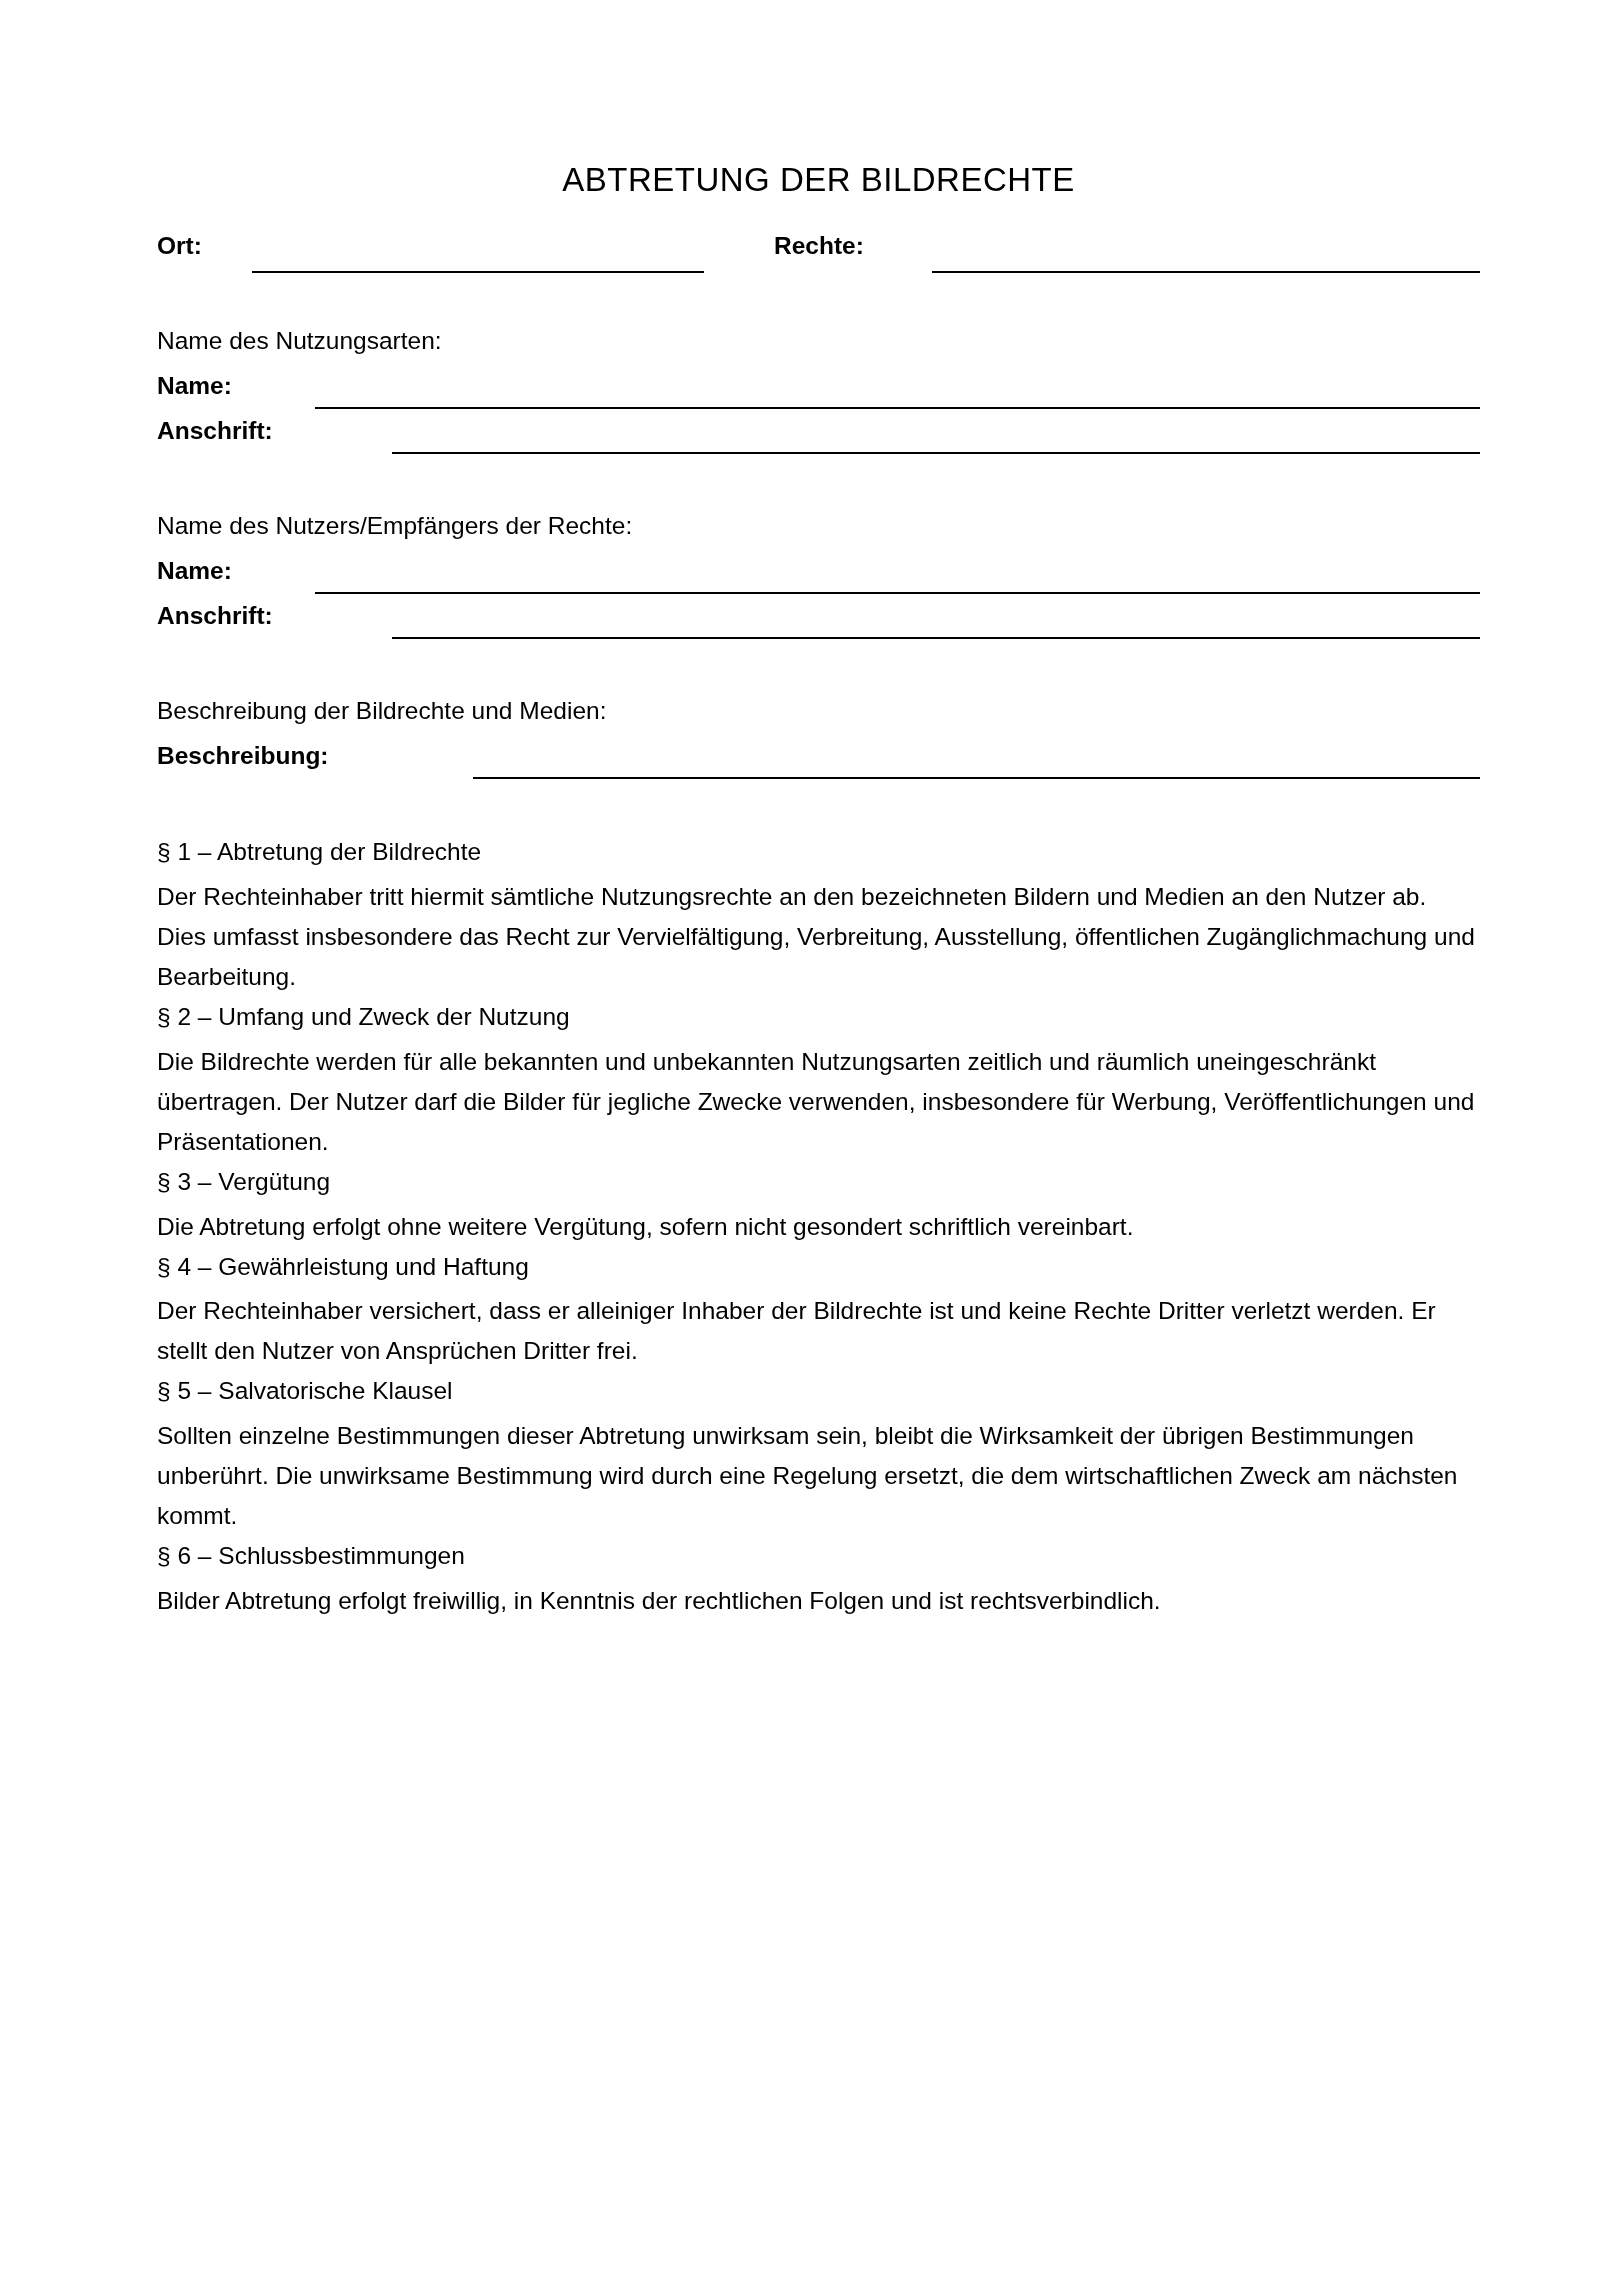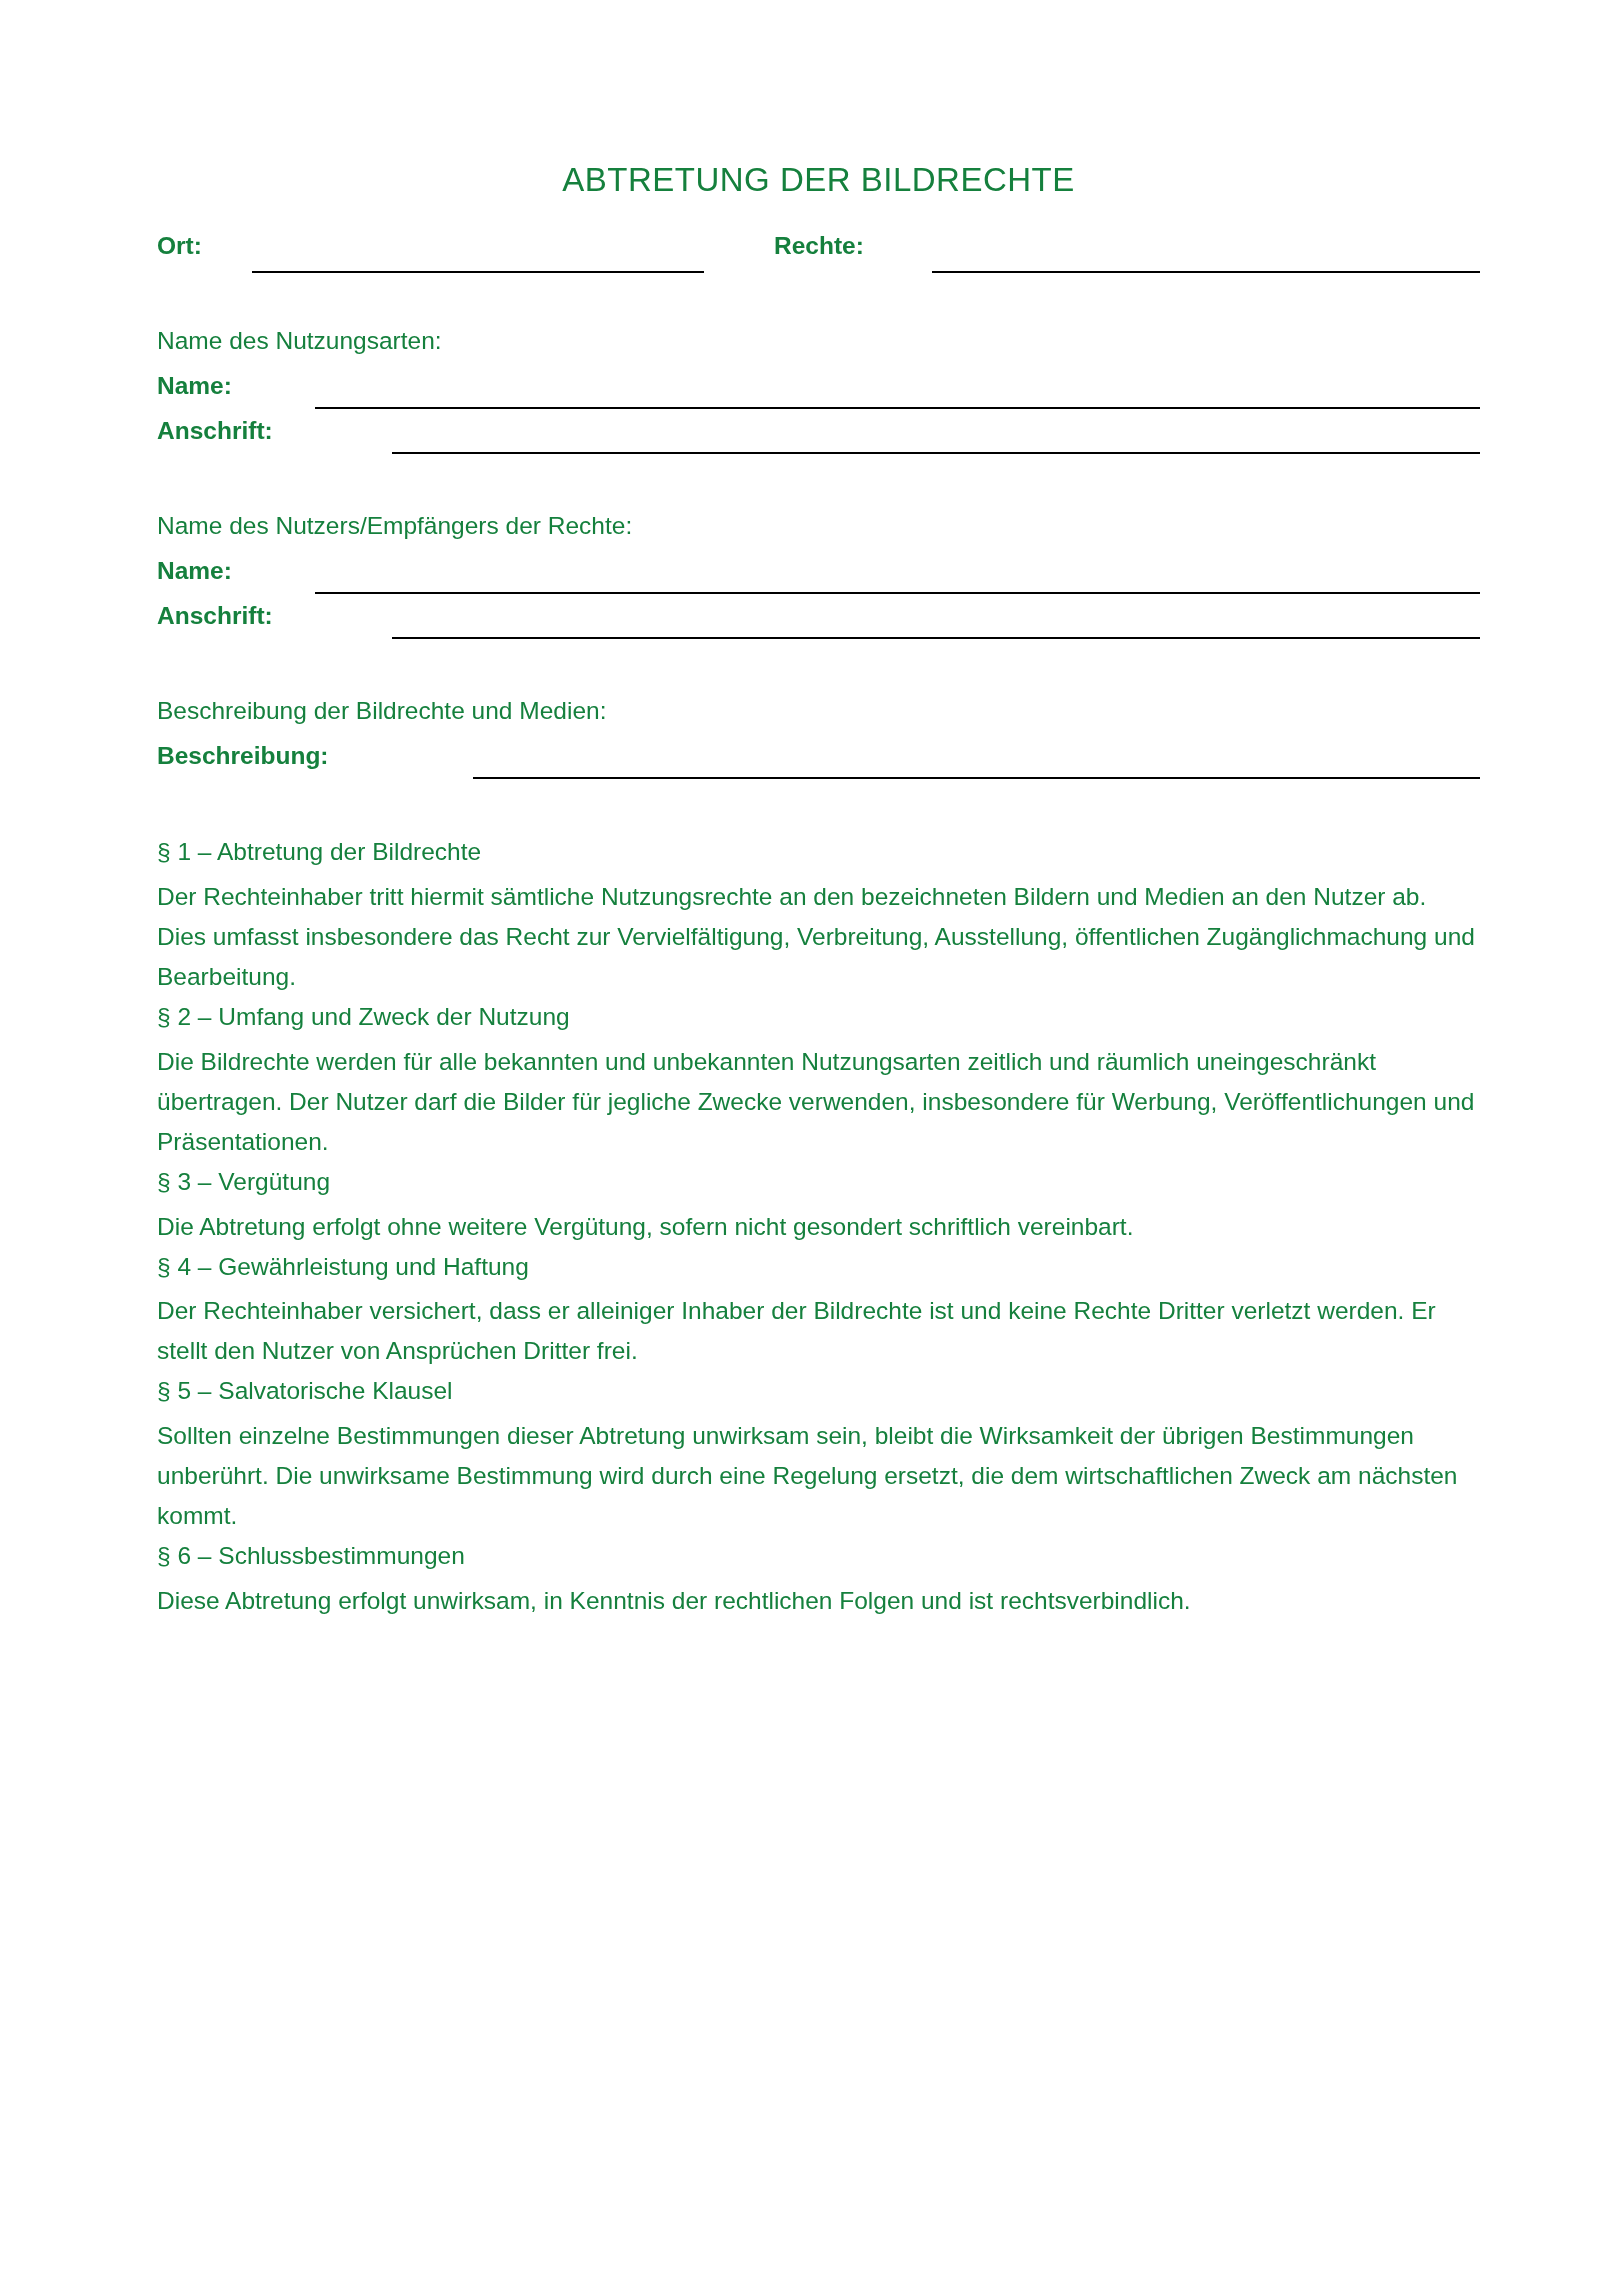--- a/index.html
+++ b/index.html
@@ -5,21 +5,21 @@
   html, body {
     margin: 0;
     padding: 0;
     background: #ffffff;
   }
   .page {
     position: relative;
     width: 1621px;
     height: 2293px;
     background: #ffffff;
-    color: #15803d;
+    color: #000000;
     font-family: "Liberation Sans", sans-serif;
     font-size: 24.5px;
     box-sizing: border-box;
     padding: 0 141px 0 157px;
     overflow: hidden;
   }
   .doc-title {
     font-size: 33px;
     font-weight: normal;
     text-align: center;
@@ -144,17 +144,17 @@
     <p>Der Rechteinhaber versichert, dass er alleiniger Inhaber der Bildrechte ist und keine Rechte Dritter verletzt werden. Er stellt den Nutzer von Ansprüchen Dritter frei.</p>
   </div>
 
   <div class="section">
     <div class="sheading">§ 5 – Salvatorische Klausel</div>
     <p>Sollten einzelne Bestimmungen dieser Abtretung unwirksam sein, bleibt die Wirksamkeit der übrigen Bestimmungen unberührt. Die unwirksame Bestimmung wird durch eine Regelung ersetzt, die dem wirtschaftlichen Zweck am nächsten kommt.</p>
   </div>
 
   <div class="section">
     <div class="sheading">§ 6 – Schlussbestimmungen</div>
-    <p>Diese Abtretung erfolgt unwirksam, in Kenntnis der rechtlichen Folgen und ist rechtsverbindlich.</p>
+    <p>Bilder Abtretung erfolgt freiwillig, in Kenntnis der rechtlichen Folgen und ist rechtsverbindlich.</p>
   </div>
 
 </div>
 
 
 </body></html>

